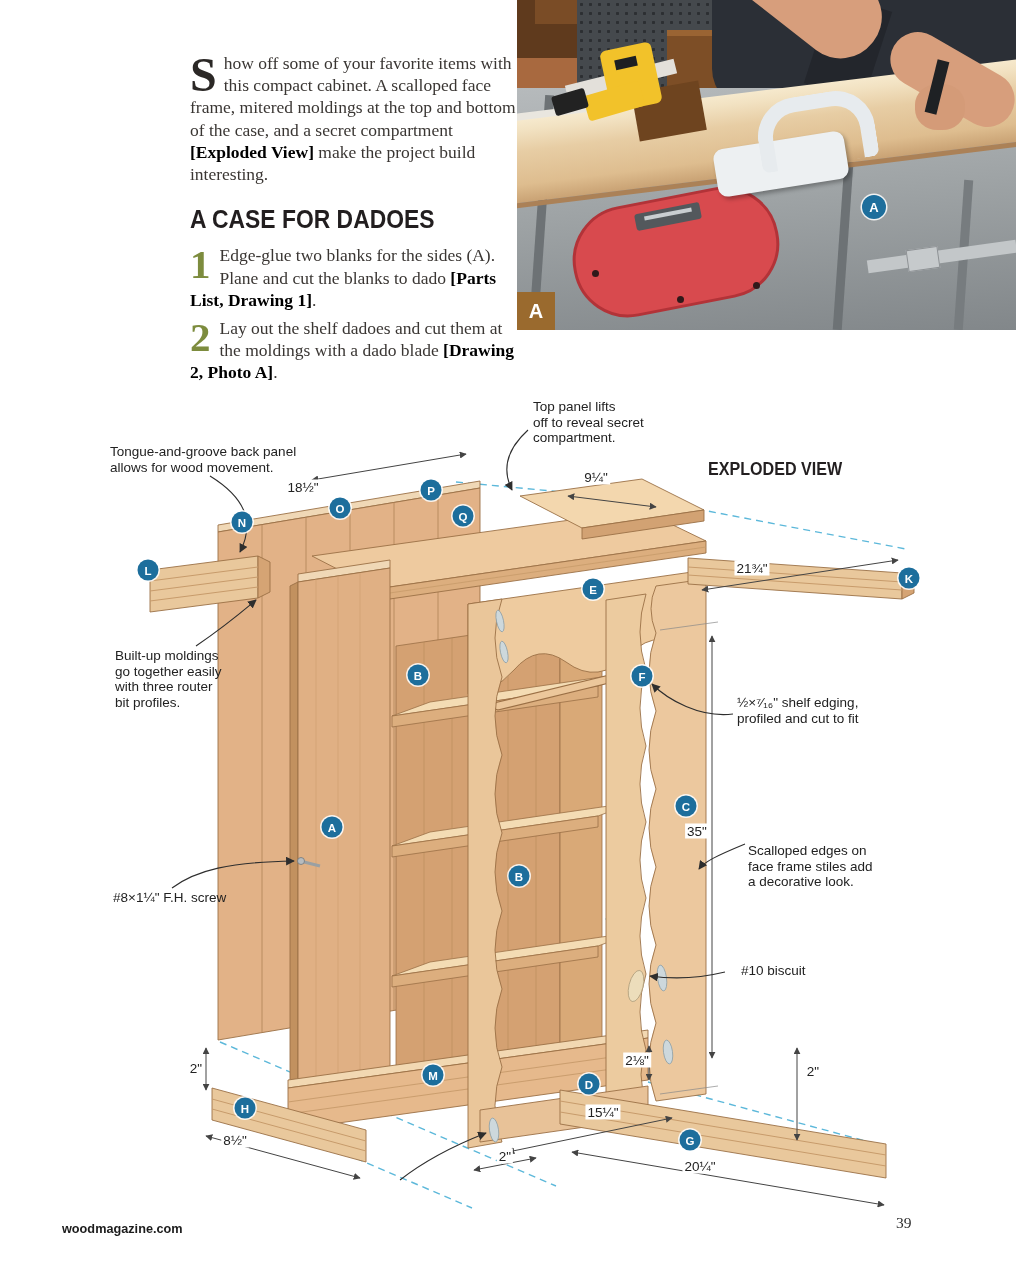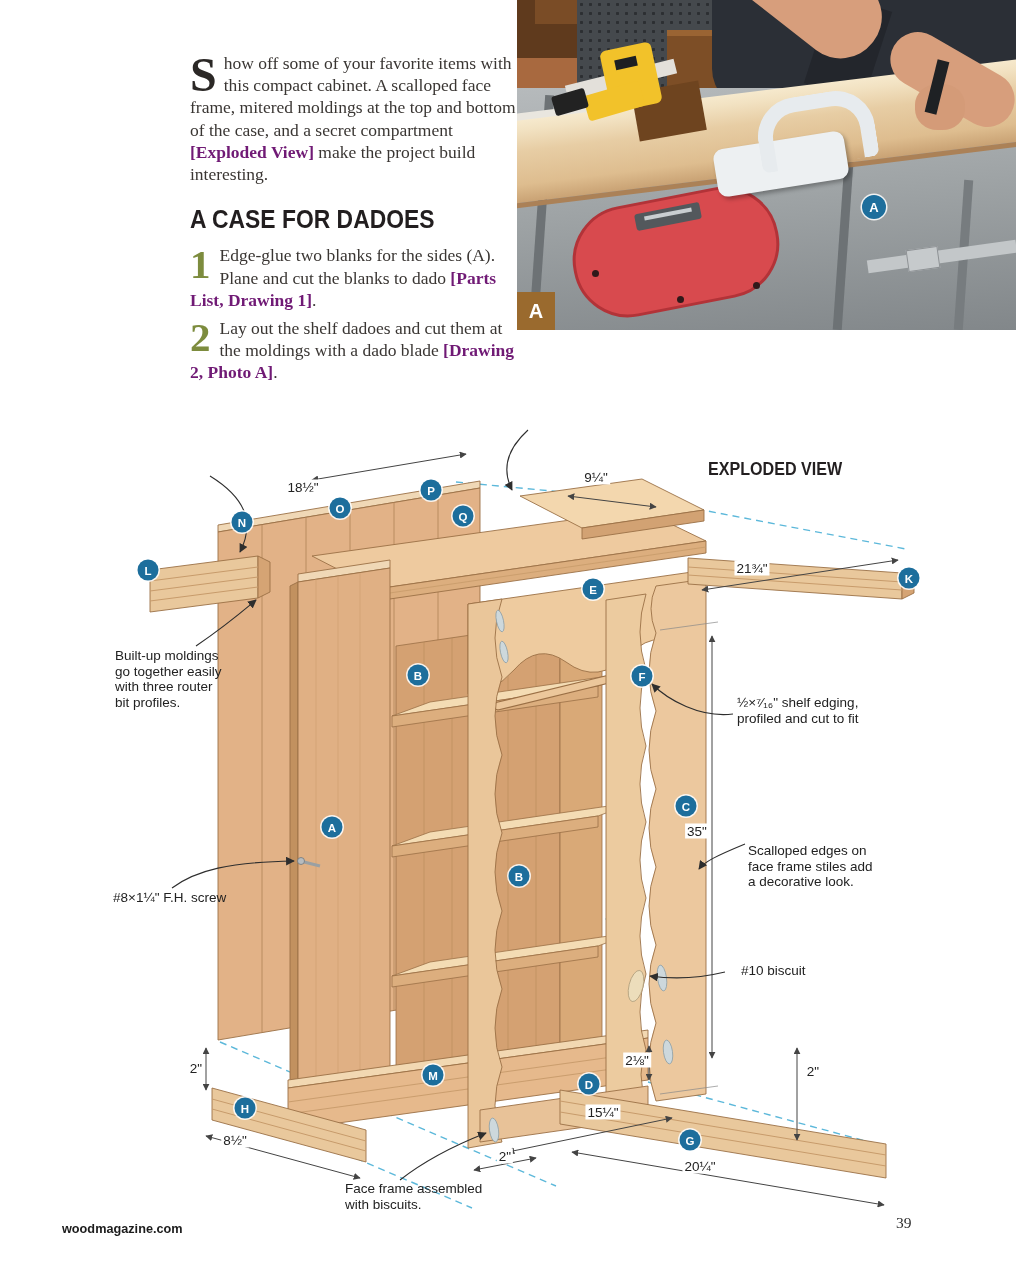--- a/index.html
+++ b/index.html
@@ -6,21 +6,21 @@
   .page{position:relative;width:1020px;height:1280px;background:#ffffff;margin:0 auto;
         font-family:"Liberation Sans",sans-serif;overflow:hidden;}
 
   
   .intro{position:absolute;left:190px;top:52px;width:330px;
          font-family:"Liberation Serif","DejaVu Serif",serif;
          font-size:17.5px;line-height:1.27;color:#3a3633;}
   .lede{margin:0;}
   .dropcap{float:left;font-size:48px;line-height:.8;font-weight:bold;color:#2b2826;
            padding:4px 7px 0 0;}
-  .xref{color:#701a75;font-weight:bold;}
+  .xref{color:#000000;font-weight:bold;}
   .heading{margin:18px 0 8px;font-family:"Liberation Sans",sans-serif;font-weight:bold;
            font-size:26px;color:#221e1f;transform:scaleX(.88);transform-origin:left;
            white-space:nowrap;}
   .step{margin:0 0 6px;}
   .stepnum{float:left;font-family:"Liberation Serif",serif;font-weight:bold;font-size:41px;
            line-height:.75;color:#7d8c3e;padding:5px 9px 0 0;}
 
   
   .photo{position:absolute;left:517px;top:0;width:499px;height:330px;overflow:hidden;
          background:#8e9496;}
@@ -322,33 +322,36 @@
       <div class="badge" style="left: 593px; top: 589px;">E</div>
       <div class="badge" style="left: 418px; top: 675px;">B</div>
       <div class="badge" style="left: 642px; top: 676px;">F</div>
       <div class="badge" style="left: 332px; top: 827px;">A</div>
       <div class="badge" style="left: 686px; top: 806px;">C</div>
       <div class="badge" style="left: 519px; top: 876px;">B</div>
       <div class="badge" style="left: 433px; top: 1075px;">M</div>
       <div class="badge" style="left: 589px; top: 1084px;">D</div>
       <div class="badge" style="left: 245px; top: 1108px;">H</div>
       <div class="badge" style="left: 690px; top: 1140px;">G</div>
+      <div class="callout" style="left: 110px; top: 444px; width: 240px;">Tongue-and-groove back panel
+allows for wood movement.</div>
+      <div class="callout" style="left: 533px; top: 399px; width: 150px;">Top panel lifts
+off to reveal secret
+compartment.</div>
       <div class="callout" style="left: 115px; top: 648px; width: 150px;">Built-up moldings
 go together easily
 with three router
 bit profiles.</div>
       <div class="callout" style="left: 737px; top: 695px; width: 185px;">½×⁷⁄₁₆" shelf edging,
 profiled and cut to fit</div>
       <div class="callout" style="left: 748px; top: 811px; width: 175px; margin-top: 32px;">Scalloped edges on
 face frame stiles add
 a decorative look.</div>
       <div class="callout" style="left: 729px; top: 963px; width: 120px; margin-left: 12px;">#10 biscuit</div>
       <div class="callout" style="left: 113px; top: 890px; width: 170px;">#8×1¼" F.H. screw</div>
-      <div class="callout" style="left: 345px; top: 1181px; width: 195px;">Face frame assembled
-with biscuits.</div>
       <div class="dim" style="left: 303px; top: 487px;">18½"</div>
       <div class="dim" style="left: 596px; top: 477px;">9¼"</div>
       <div class="dim" style="left: 752px; top: 568px;">21¾"</div>
       <div class="dim" style="left: 697px; top: 831px;">35"</div>
       <div class="dim" style="left: 637px; top: 1060px;">2⅛"</div>
       <div class="dim" style="left: 603px; top: 1112px;">15¼"</div>
       <div class="dim" style="left: 700px; top: 1166px;">20¼"</div>
       <div class="dim" style="left: 196px; top: 1068px;">2"</div>
       <div class="dim" style="left: 235px; top: 1140px;">8½"</div>
       <div class="dim" style="left: 505px; top: 1156px;">2"</div>

